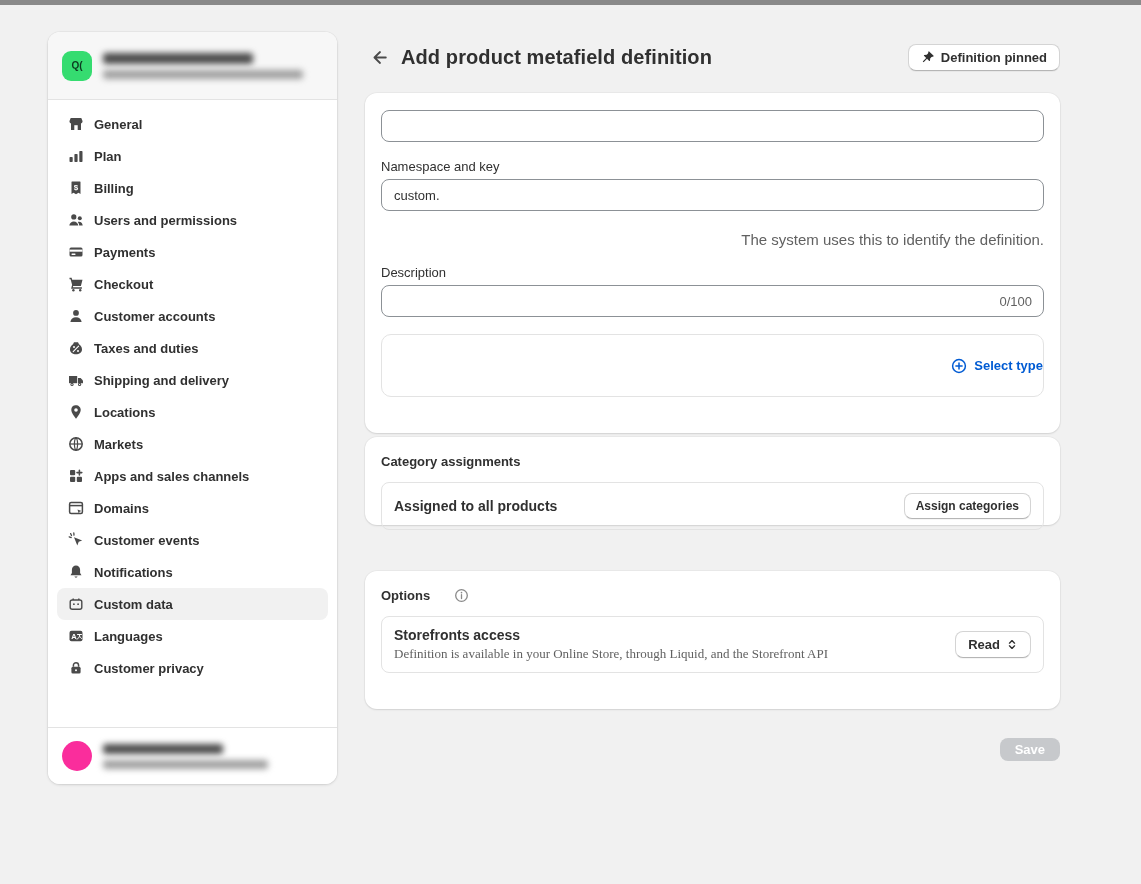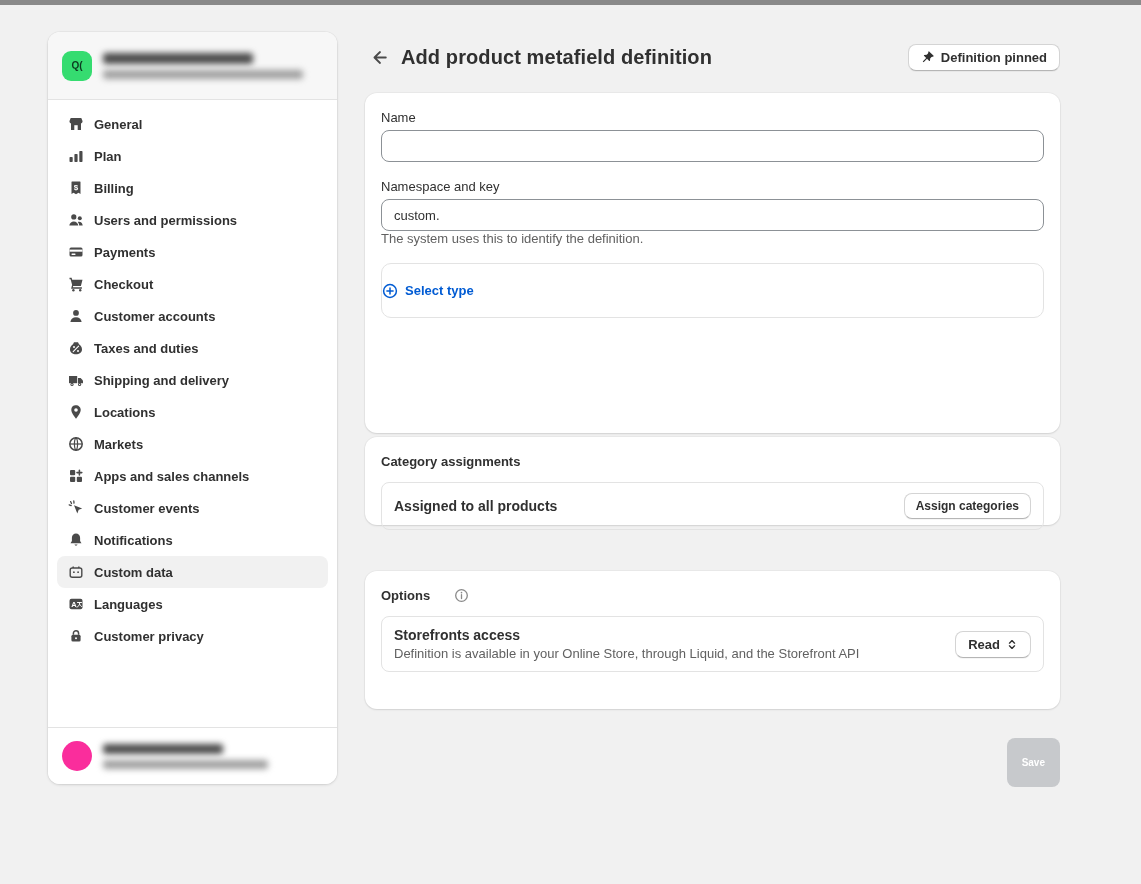--- a/index.html
+++ b/index.html
@@ -80,54 +80,54 @@
   .card-2 { top:437px; height:88px; }
   .card-3 { top:571px; height:138px; }
 
   .field-label { font-size:13px; color:#303030; margin-bottom:5px; }
   .text-input {
     width:100%; height:32px; border:1px solid #8c9196; border-radius:8px;
     padding:0 12px; font-size:13px; color:#303030; background:#fff; outline:none;
     font-family:inherit;
   }
   .field { margin-bottom:17px; }
-  .help-text { font-size:13px; color:#616161; margin-top:0; }
+  .help-text { font-size:15px; color:#616161; margin-top:20px;text-align:right; }
   .input-wrap { position:relative; display:flex; align-items:center; }
   .char-counter {
     position:absolute; right:12px; font-size:13px; color:#616161; pointer-events:none;
   }
   .input-wrap .text-input { padding-right:56px; }
 
   .select-type-box {
-    border:1px solid #e3e3e3; border-radius:10px; height:55px;
-    display:flex; align-items:center; justify-content:flex-start;
+    border:1px solid #e3e3e3; border-radius:10px; height:63px;
+    display:flex; align-items:center; justify-content:flex-end;
   }
   .select-type-link {
     display:inline-flex; align-items:center; gap:7px; border:none; background:transparent;
     color:#005bd3; font-size:13px; font-weight:bold; cursor:pointer; font-family:inherit;
   }
 
   .section-title { font-size:13px; font-weight:bold; color:#303030; }
   .inner-row {
     margin-top:13px; border:1px solid #e3e3e3; border-radius:8px;
     display:flex; align-items:center; justify-content:space-between;
     padding:10px 12px;
   }
   .row-text { font-size:14px; color:#303030;font-weight:bold; }
-  .row-sub { font-size:13px; color:#616161; margin-top:3px; }
+  .row-sub { font-size:13px; color:#616161; margin-top:3px;font-family:Liberation Serif, serif; }
   .title-row { display:flex; align-items:center; gap:24px; }
   .info-icon { color:#8a8a8a; display:flex; }
 
   .save-row {
     position:absolute; left:365px; top:738px; width:695px;
     display:flex; justify-content:flex-end;
   }
   .save-btn {
-    border:none; border-radius:8px; padding:19px 15px;
-    background:#c7c9cc; color:#fff; font-size:10px; font-weight:bold;
+    border:none; border-radius:8px; padding:4px 15px;
+    background:#c7c9cc; color:#fff; font-size:13px; font-weight:bold;
     cursor:default; font-family:inherit;
   }
 </style>
 </head>
 <body>
 
 <div class="top-strip"></div>
 
 <nav class="sidebar">
   <div class="sb-header">
@@ -267,20 +267,30 @@
         <svg viewBox="0 0 16 16" fill="currentColor">
             <rect x="2" y="2" width="5.2" height="5.2" rx="1"></rect>
             <rect x="2" y="8.8" width="5.2" height="5.2" rx="1"></rect>
             <rect x="8.8" y="8.8" width="5.2" height="5.2" rx="1"></rect>
             <path d="M11.4 2.2v4.8M9 4.6h4.8" stroke="currentColor" stroke-width="1.6" stroke-linecap="round"></path>
           </svg>
       </span>
       <span>Apps and sales channels</span>
     </div>
 
+    <div class="nav-item">
+      <span class="nicon">
+        <svg viewBox="0 0 16 16" fill="none" stroke="currentColor" stroke-width="1.5">
+            <rect x="1.6" y="2.6" width="12.8" height="10.8" rx="1.5"></rect>
+            <path d="M1.6 5.6h12.8"></path>
+            <path d="M9.5 9.5l4 1.5-2 .7-.7 2z" fill="currentColor" stroke="none"></path>
+          </svg>
+      </span>
+      <span>Domains</span>
+    </div>
 
     <div class="nav-item">
       <span class="nicon">
         <svg viewBox="0 0 16 16" fill="currentColor">
             <path d="M6 5.2l8.2 3.2-3.5 1.4-1.4 3.6z"></path>
             <path d="M2.6 1.6l.9 2M1.2 4.8l2 .8M5.8 1l.2 2.1" stroke="currentColor" stroke-width="1.3" stroke-linecap="round"></path>
           </svg>
       </span>
       <span>Customer events</span>
     </div>
@@ -355,30 +365,36 @@
       <svg width="14" height="14" viewBox="0 0 16 16" fill="currentColor">
           <path d="M9.3 1.6l5.1 5.1c.2.2.1.6-.2.7l-2.1.6-1.5 1.5-.4 2.8c0 .4-.5.5-.8.3L6.9 10.1 3 14l-1-1 3.9-3.9-2.5-2.5c-.2-.3-.1-.75.3-.8l2.8-.4L8 3.9l.6-2.1c.1-.3.5-.4.7-.2z"></path>
         </svg>
     </span>
     <span>Definition pinned</span>
   </button>
 </div>
 
 <section class="card card-1">
   <div class="field">
-    <div class="field-label">Name</div>
     <input class="text-input" type="text" value="" style="">
   </div>
 
   <div class="field">
     <div class="field-label">Namespace and key</div>
     <input class="text-input" type="text" value="custom." style="">
     <div class="help-text">The system uses this to identify the definition.</div>
   </div>
 
+  <div class="field">
+    <div class="field-label">Description</div>
+    <div class="input-wrap">
+      <input class="text-input" type="text" value="" style="">
+      <span class="char-counter">0/100</span>
+    </div>
+  </div>
 
   <div class="select-type-box">
     <button class="select-type-link">
       <span style="display:flex;">
         <svg width="16" height="16" viewBox="0 0 16 16" fill="none" stroke="#005bd3" stroke-width="1.5" stroke-linecap="round">
             <circle cx="8" cy="8" r="6.4"></circle>
             <path d="M8 4.9v6.2M4.9 8h6.2"></path>
           </svg>
       </span>
       <span>Select type</span>

